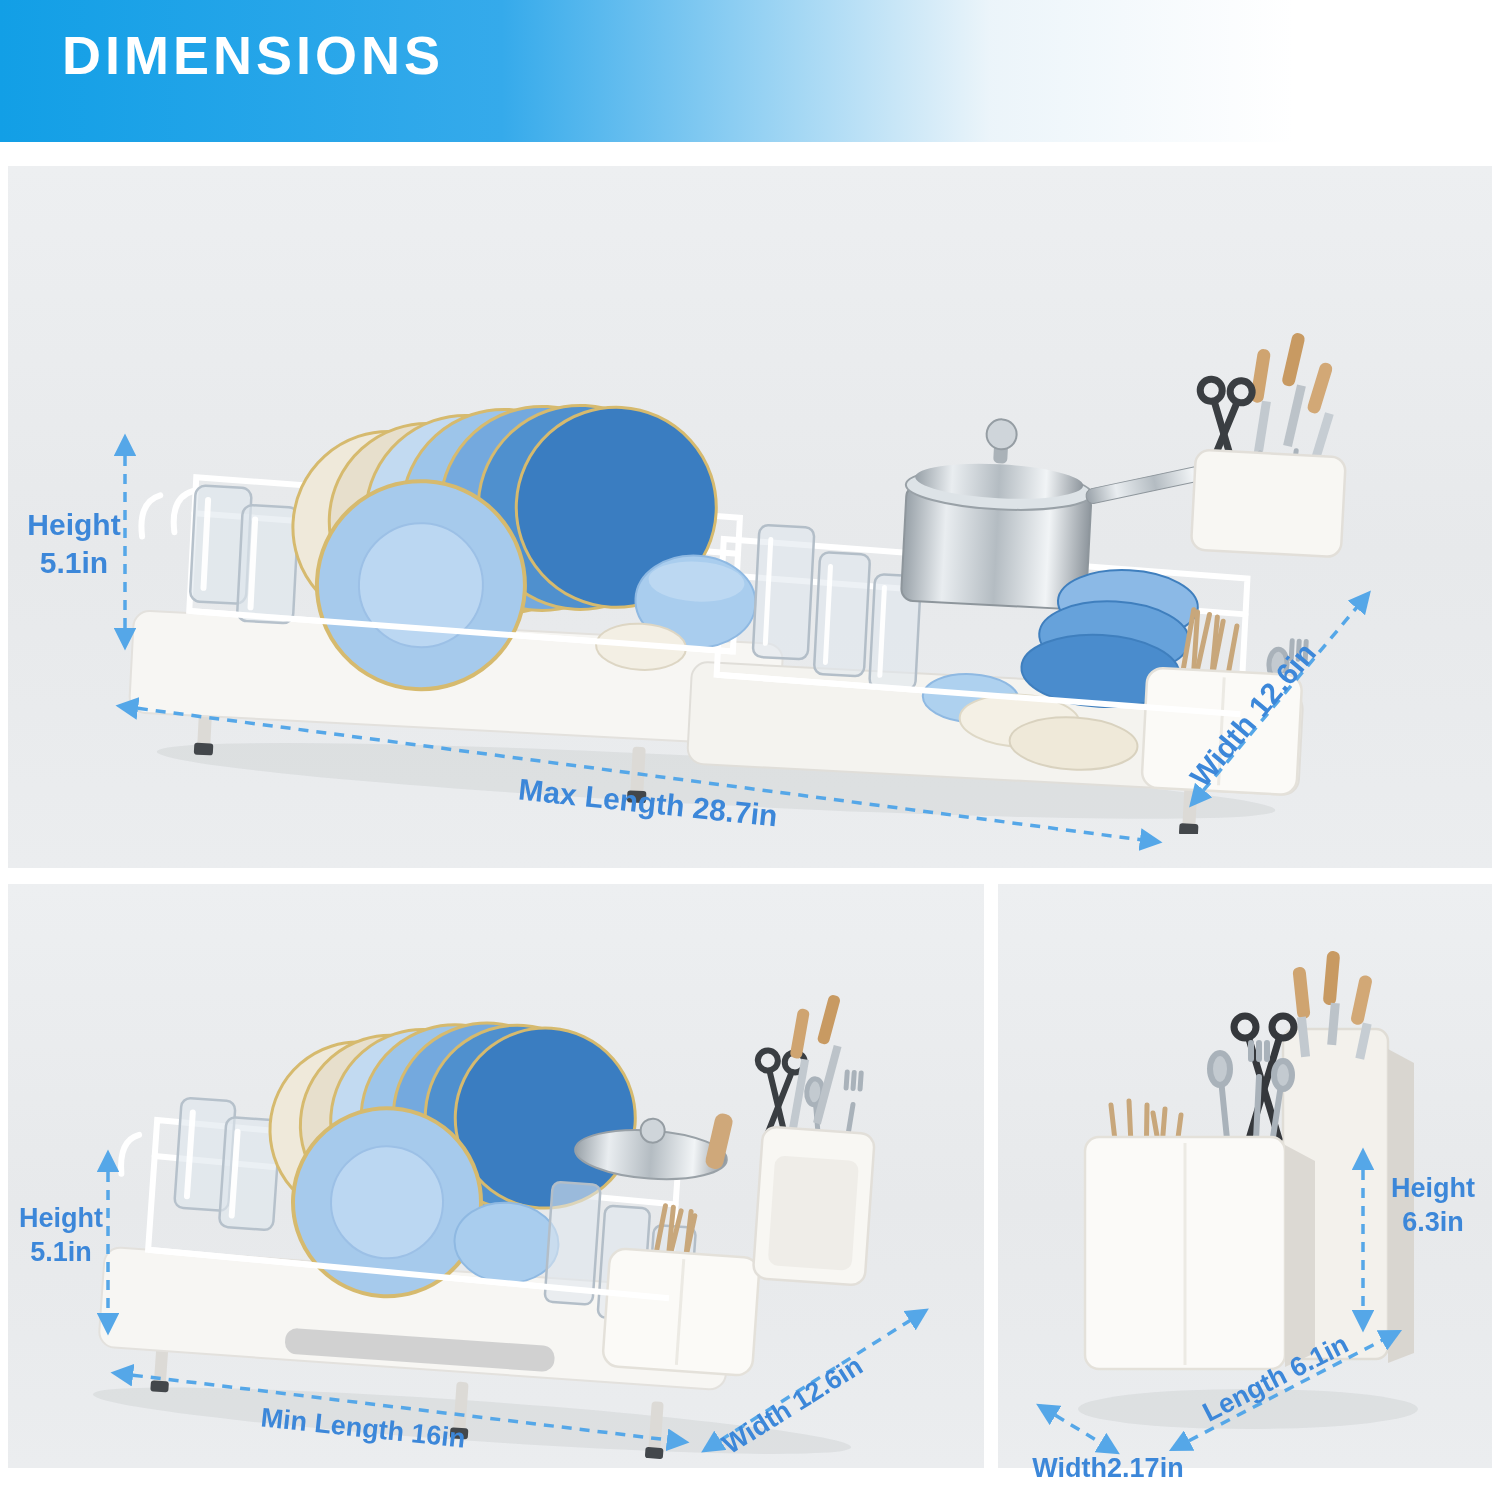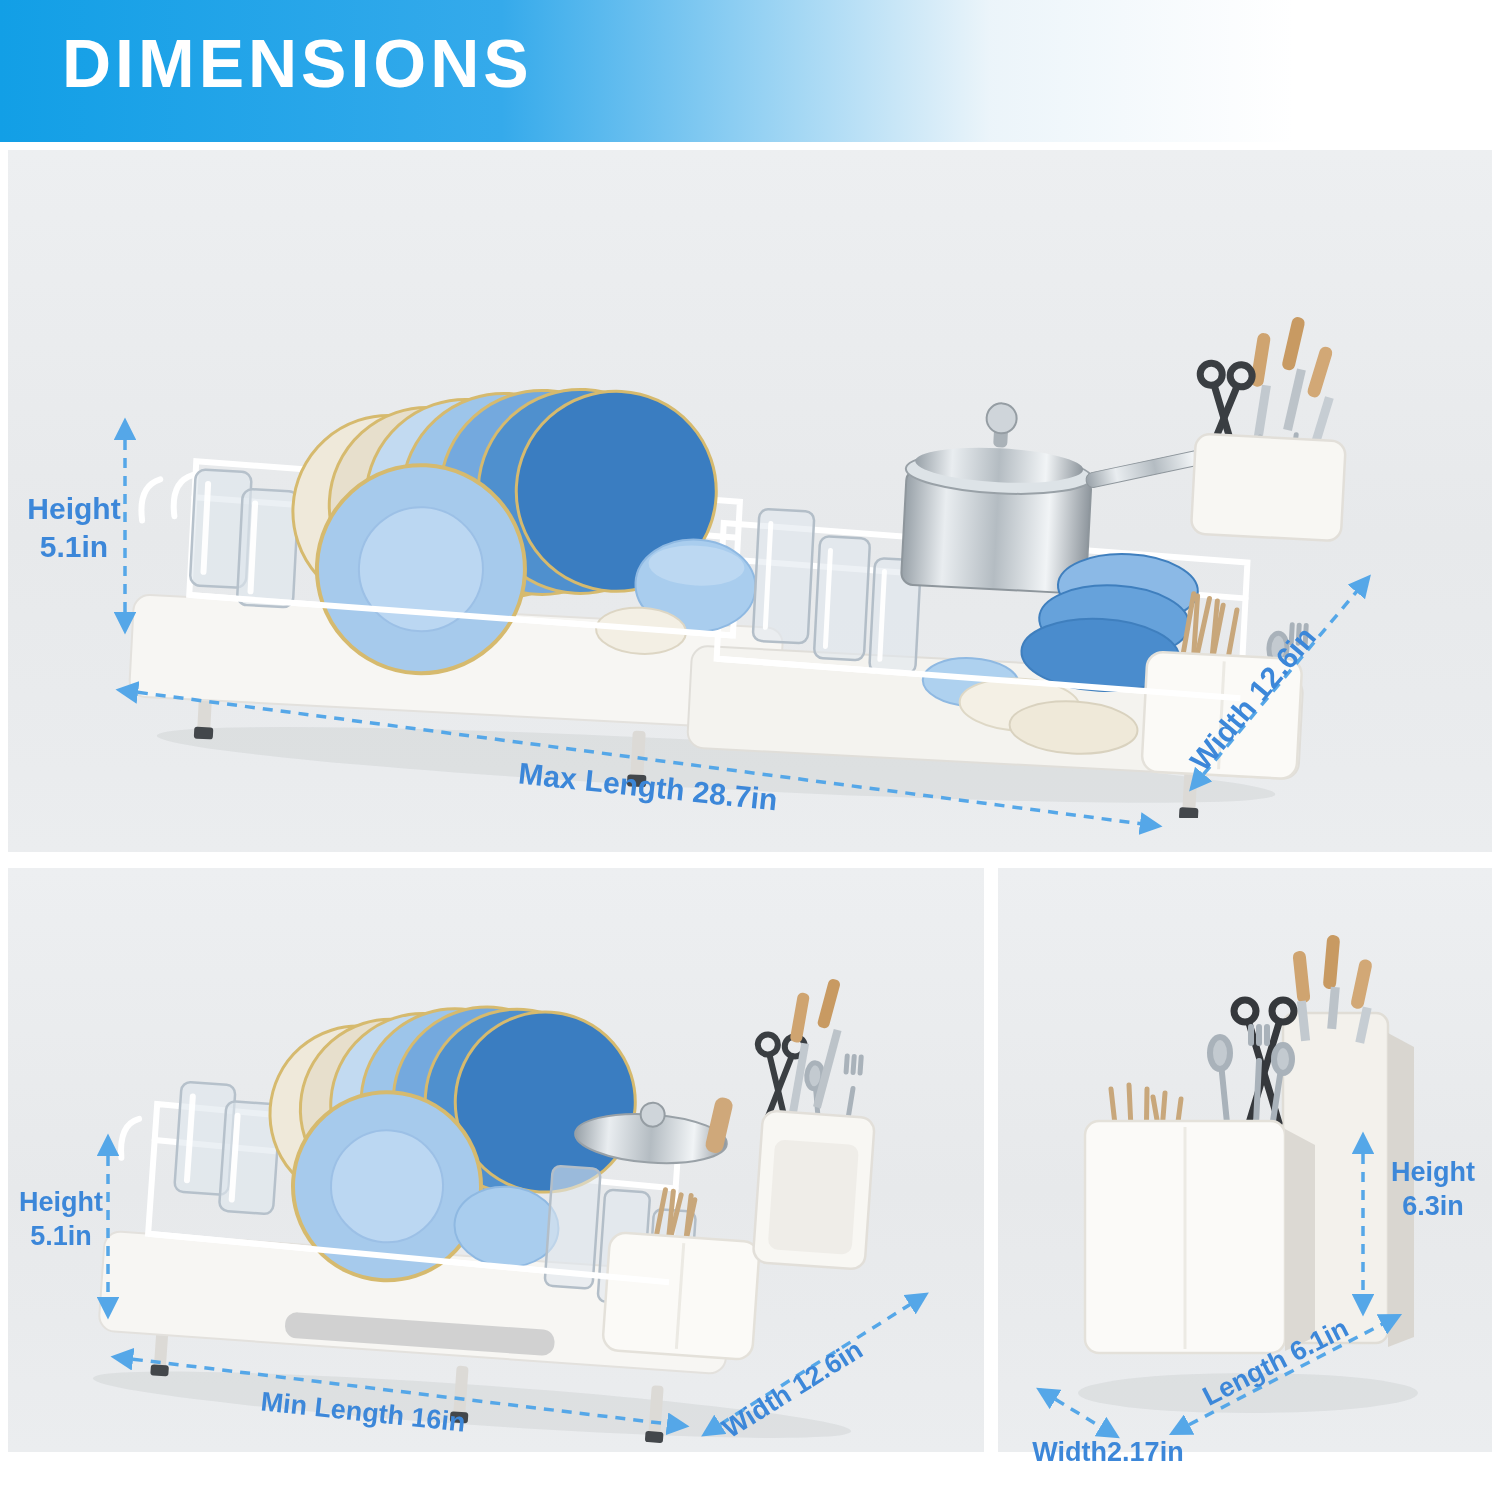--- a/index.html
+++ b/index.html
@@ -7,26 +7,27 @@
   .page {
     position:relative; width:1500px; height:1500px; overflow:hidden;
     background:#ffffff; font-family:"Liberation Sans", sans-serif;
   }
   .banner {
     position:absolute; left:0; top:0; width:1320px; height:142px;
     background:linear-gradient(90deg, var(--banner-blue,#129fe6) 0%, #35aaeb 38%,
                rgba(190,220,238,0.30) 75%, rgba(255,255,255,0) 98%);
   }
   .banner-title {
-    position:absolute; left:62px; top:24px; font-size:68px; font-weight:700;
+    position:absolute; left:62px; top:24px; font-size:54px; font-weight:700;
     letter-spacing:4px; color:#ffffff;
   }
   .panel {
     position:absolute;
     background:linear-gradient(180deg,#edeff1 0%, #e7e9eb 55%, #ebedef 100%);
+    margin-top:16px;
   }
   .panel.top { left:8px;  top:150px; width:1484px; height:702px; }
   .panel.bl  { left:8px;  top:868px; width:976px;  height:584px; }
   .panel.br  { left:998px;top:868px; width:494px;  height:584px; }
   .illus  { position:absolute; }
   .arrows { position:absolute; left:0; top:0; width:100%; height:100%; pointer-events:none; }
   .dim-label {
     position:absolute; color:var(--label-blue,#3c87d9); font-weight:700;
     text-align:center; white-space:nowrap;
   }

